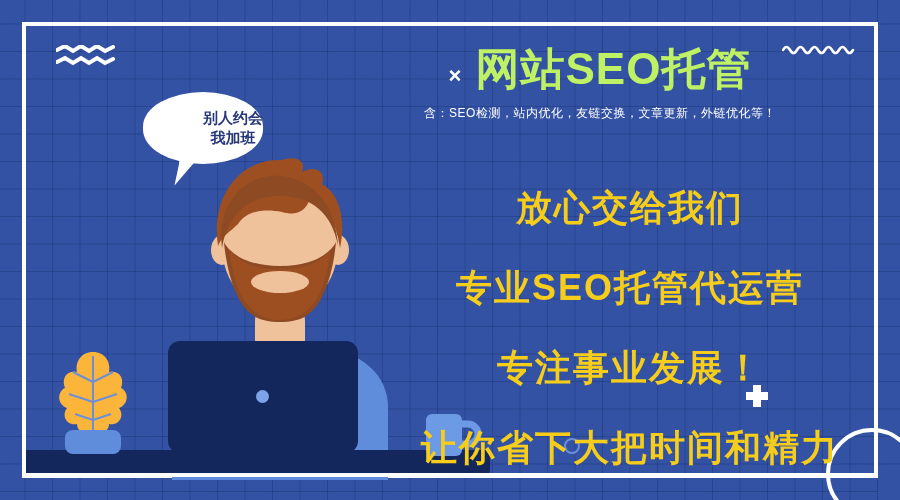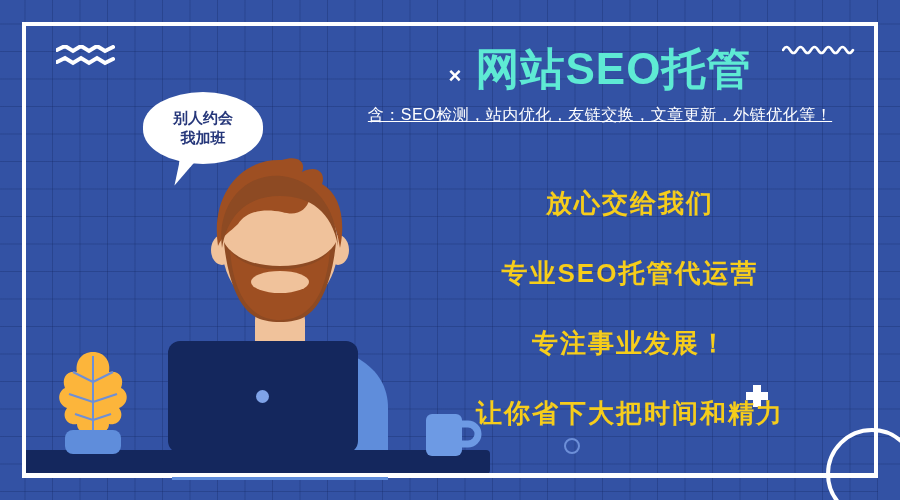--- a/index.html
+++ b/index.html
@@ -114,68 +114,67 @@
     gap: 14px;
   }
   #title-x {
     color: #ffffff;
     font-size: 22px;
     font-weight: bold;
     line-height: 1;
     padding-top: 14px;
   }
   #main-title {
-    color: #5eead4;
+    color: #bef264;
     font-size: 44px;
     font-weight: bold;
     letter-spacing: 1px;
     line-height: 1.15;
     white-space: nowrap;
   }
   #subtitle {
     margin-top: 10px;
     color: #ffffff;
-    font-size: 16px;
+    font-size: 12px;
     letter-spacing: 0.5px;
     white-space: nowrap;
-    text-decoration: underline;
   }
 
   
   #points {
     position: absolute;
     left: 395px;
     top: 190px;
     width: 470px;
     text-align: center;
     z-index: 4;
   }
   .point-line {
     color: #f6cd1b;
-    font-size: 26px;
+    font-size: 36px;
     font-weight: bold;
     letter-spacing: 2px;
     line-height: 1;
     white-space: nowrap;
   }
   .point-line + .point-line { margin-top: 44px; }
 
   
   #bubble {
     position: absolute;
     left: 143px;
     top: 92px;
     width: 120px;
     height: 72px;
     background: #ffffff;
     border-radius: 50% / 48%;
     z-index: 5;
     display: flex;
     align-items: center;
-    justify-content: center;
+    justify-content: flex-end;
   }
   #bubble-text {
     color: #26377a;
     font-size: 15px;
     font-weight: bold;
     line-height: 1.35;
     text-align: center;
     white-space: pre-line;
   }
   #bubble-tail {

